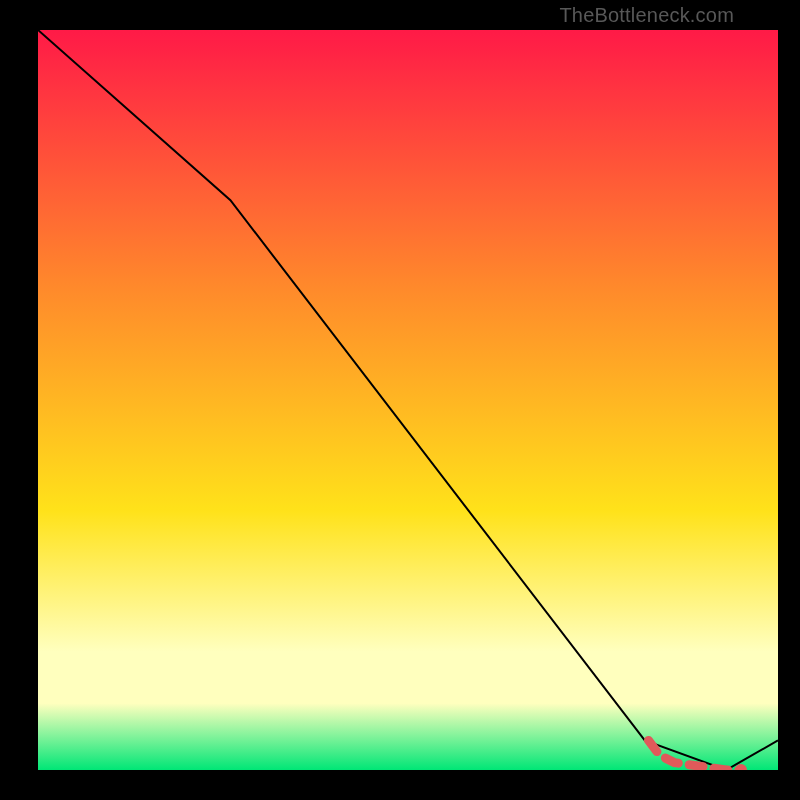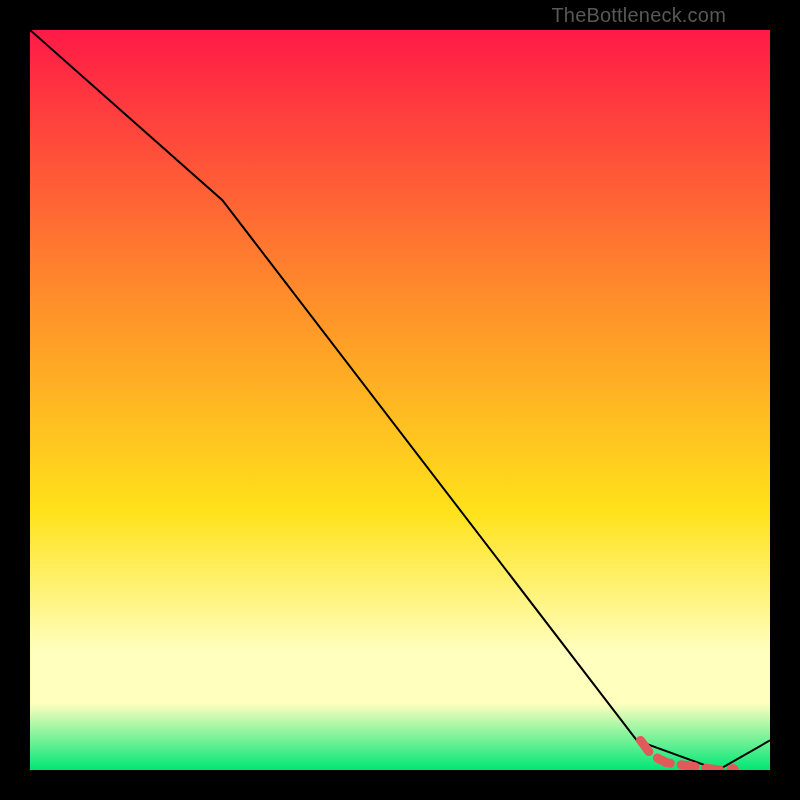--- a/index.html
+++ b/index.html
@@ -7,20 +7,21 @@
     padding: 0;
     width: 800px;
     height: 800px;
     background: #000;
     overflow: hidden;
   }
   .stage {
     position: relative;
     width: 740px;
     height: 800px;
+    margin-left: 8px;
   }
   svg {
     display: block;
   }
   .watermark {
     position: absolute;
     top: 4px;
     right: 14px;
     font-family: Arial, Helvetica, sans-serif;
     font-size: 20px;

